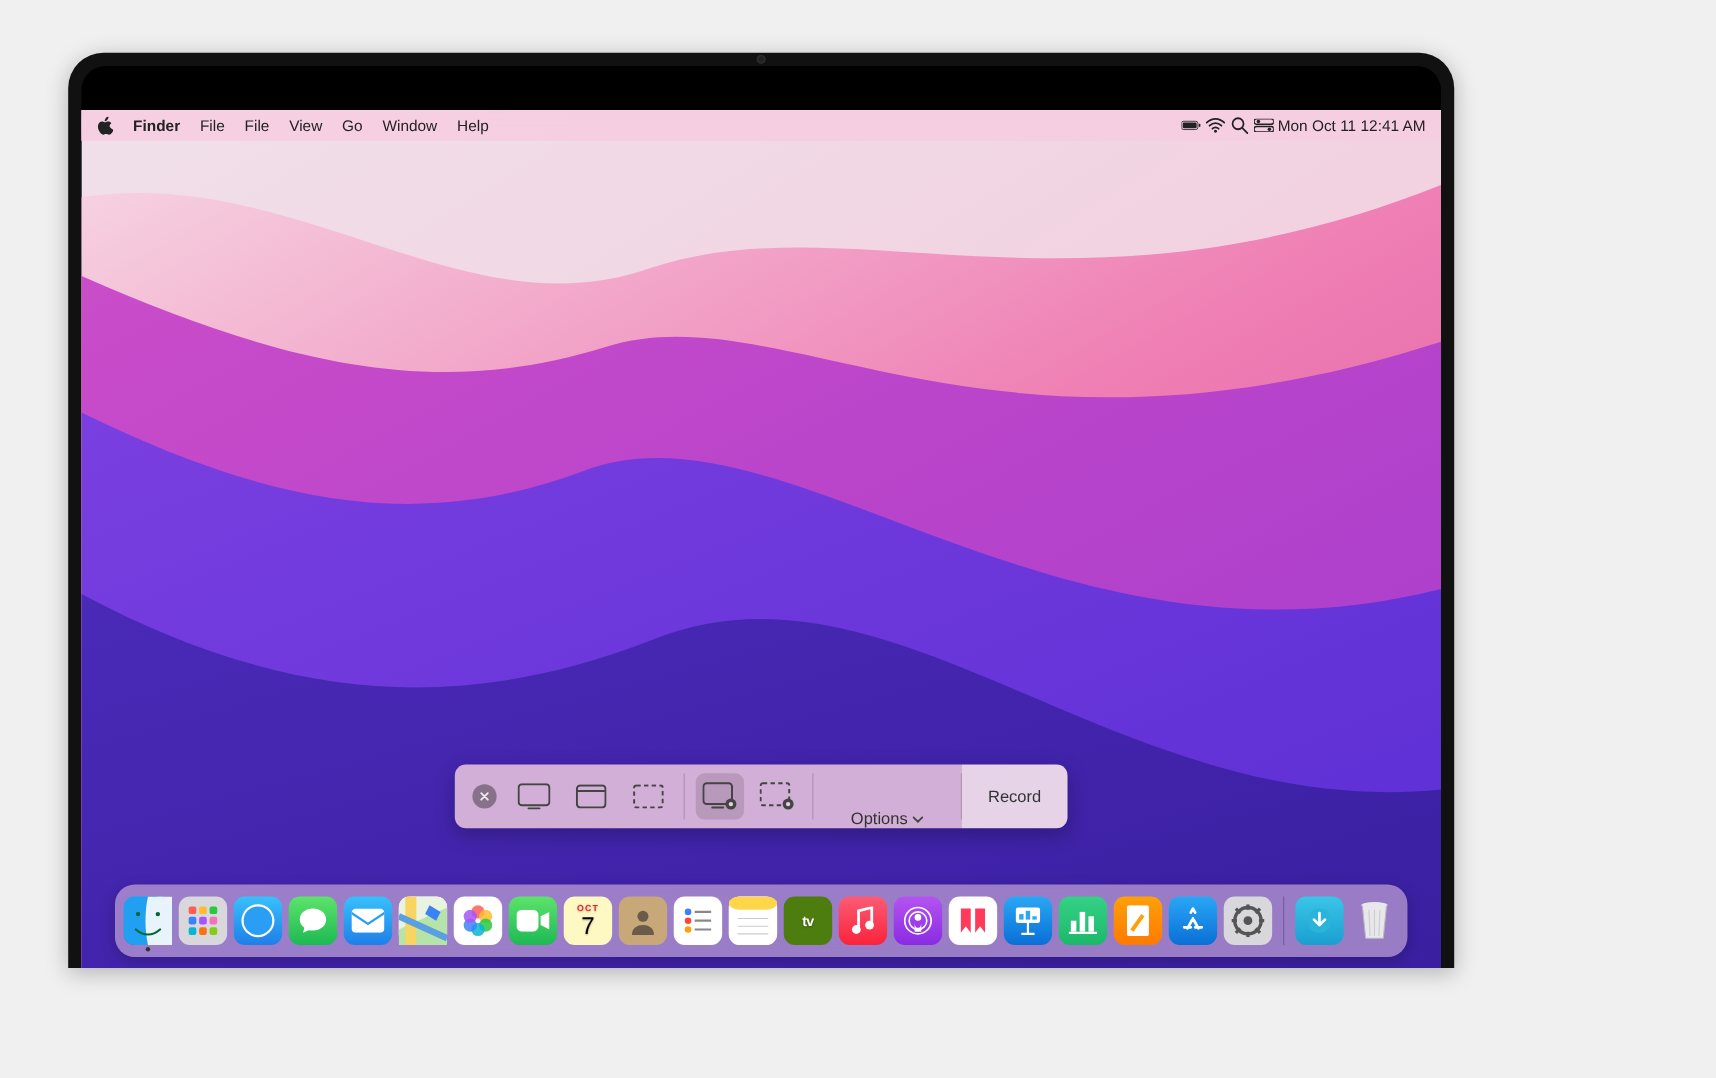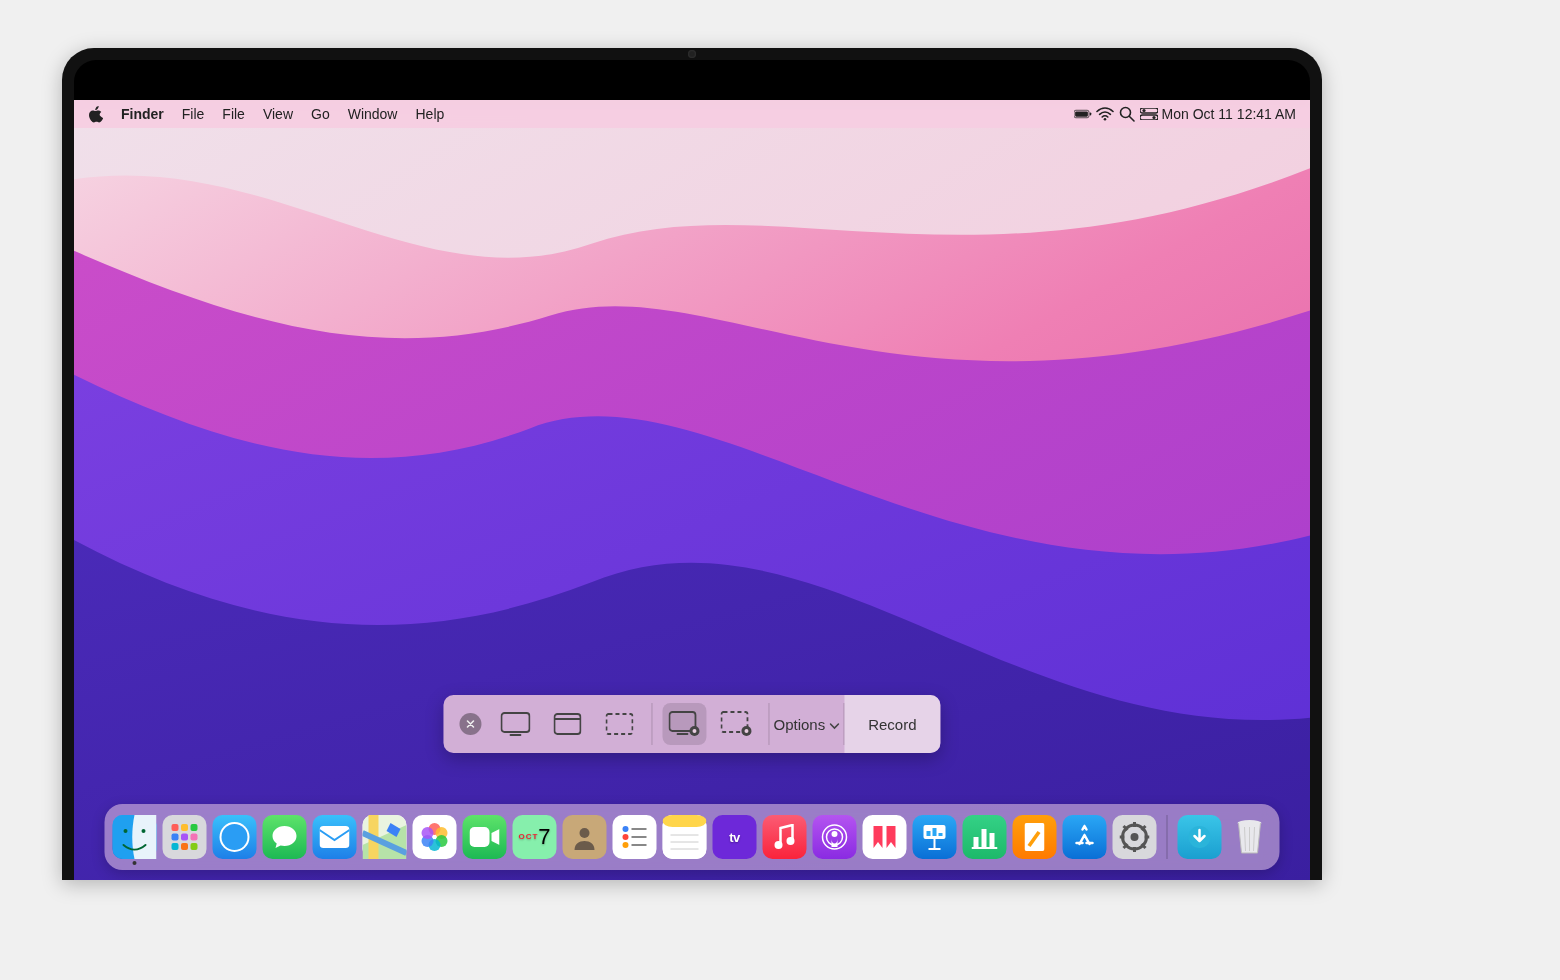--- a/index.html
+++ b/index.html
@@ -25,30 +25,30 @@
 
   
   .shot-bar{position:absolute;left:50%;transform:translateX(-50%);top:595px;display:flex;align-items:stretch;height:58px;border-radius:10px;background:rgba(230,195,220,.88);box-shadow:0 6px 18px rgba(0,0,0,.25);overflow:hidden;font-size:15px;color:#333}
   .shot-seg{display:flex;align-items:center;padding:0 10px;gap:8px}
   .shot-sep{width:1px;background:rgba(0,0,0,.18);margin:8px 0}
   .shot-btn{width:44px;height:42px;border-radius:8px;display:flex;align-items:center;justify-content:center}
   .shot-btn.sel{background:rgba(0,0,0,.12)}
   .shot-btn svg{display:block}
   .shot-close{width:22px;height:22px;border-radius:50%;background:rgba(0,0,0,.35);display:flex;align-items:center;justify-content:center;margin:0 4px 0 6px}
   .shot-close svg{display:block}
-  .shot-text{display:flex;align-items:center;padding:0 4px;gap:4px;cursor:default}
+  .shot-text{display:flex;align-items:flex-end;padding:0 34px;gap:4px;cursor:default}
   .shot-capture{background:rgba(255,255,255,.45);display:flex;align-items:center;padding:0 24px;font-weight:400}
 
   
   .dock{position:absolute;left:50%;transform:translateX(-50%);bottom:10px;height:58px;padding:4px 8px;border-radius:18px;background:rgba(230,200,225,.55);backdrop-filter:blur(8px);display:flex;align-items:center;gap:6px;box-shadow:0 4px 14px rgba(0,0,0,.2)}
   .dock-sep{width:1px;height:44px;background:rgba(0,0,0,.25);margin:0 4px}
   .dock-item{width:44px;height:44px;border-radius:10px;display:flex;align-items:center;justify-content:center;position:relative;font-size:18px;font-weight:600;color:#fff;text-shadow:0 1px 2px rgba(0,0,0,.3)}
   .dock-item.running::after{content:"";position:absolute;bottom:-6px;left:50%;transform:translateX(-50%);width:4px;height:4px;border-radius:50%;background:#333}
   .dock-item svg{display:block}
-  .dock-cal{background:#86efac;flex-direction:row;color:#000;font-size:9px;line-height:1}
+  .dock-cal{background:#fef9c3;flex-direction:column;color:#000;font-size:9px;line-height:1}
   .dock-cal .m{color:#e23;font-weight:700;letter-spacing:1px;margin-bottom:1px;font-size:8px}
   .dock-cal .d{font-size:22px;font-weight:500}
 </style>
 </head>
 <body>
 
 <div class="stage">
   <div class="bezel">
     <div class="notch"></div>
     <div class="bezel-inner">
@@ -286,21 +286,21 @@
           </div>
           <div class="dock-item" style="background:#fff">
             <svg width="44" height="44" viewBox="0 0 44 44">
                 <rect width="44" height="44" rx="10" fill="#fff"></rect>
                 <rect width="44" height="12" rx="10" fill="#ffd54a" style="border-radius:10px 10px 0 0"></rect>
                 <line x1="8" y1="20" x2="36" y2="20" stroke="#ccc"></line>
                 <line x1="8" y1="27" x2="36" y2="27" stroke="#ccc"></line>
                 <line x1="8" y1="34" x2="36" y2="34" stroke="#ccc"></line>
               </svg>
           </div>
-          <div class="dock-item" style="background:#6d28d9;font-size:13px;letter-spacing:-.5px"><span style="font-size:14px"></span>tv</div>
+          <div class="dock-item" style="background:#4d7c0f;font-size:13px;letter-spacing:-.5px"><span style="font-size:14px"></span>tv</div>
           <div class="dock-item" style="background:linear-gradient(#fb5c74,#fa233b)">
             <svg width="22" height="26" viewBox="0 0 22 26">
                 <path d="M7 20V4l12-3v15" fill="none" stroke="#fff" stroke-width="2.5" stroke-linecap="round"></path>
                 <circle cx="5" cy="21" r="4" fill="#fff"></circle>
                 <circle cx="17" cy="17" r="4" fill="#fff"></circle>
               </svg>
           </div>
           <div class="dock-item" style="background:linear-gradient(#b454f0,#8a2be2)">
             <svg width="28" height="28" viewBox="0 0 28 28">
                 <circle cx="14" cy="14" r="12" fill="none" stroke="#fff" stroke-width="1.5"></circle>

